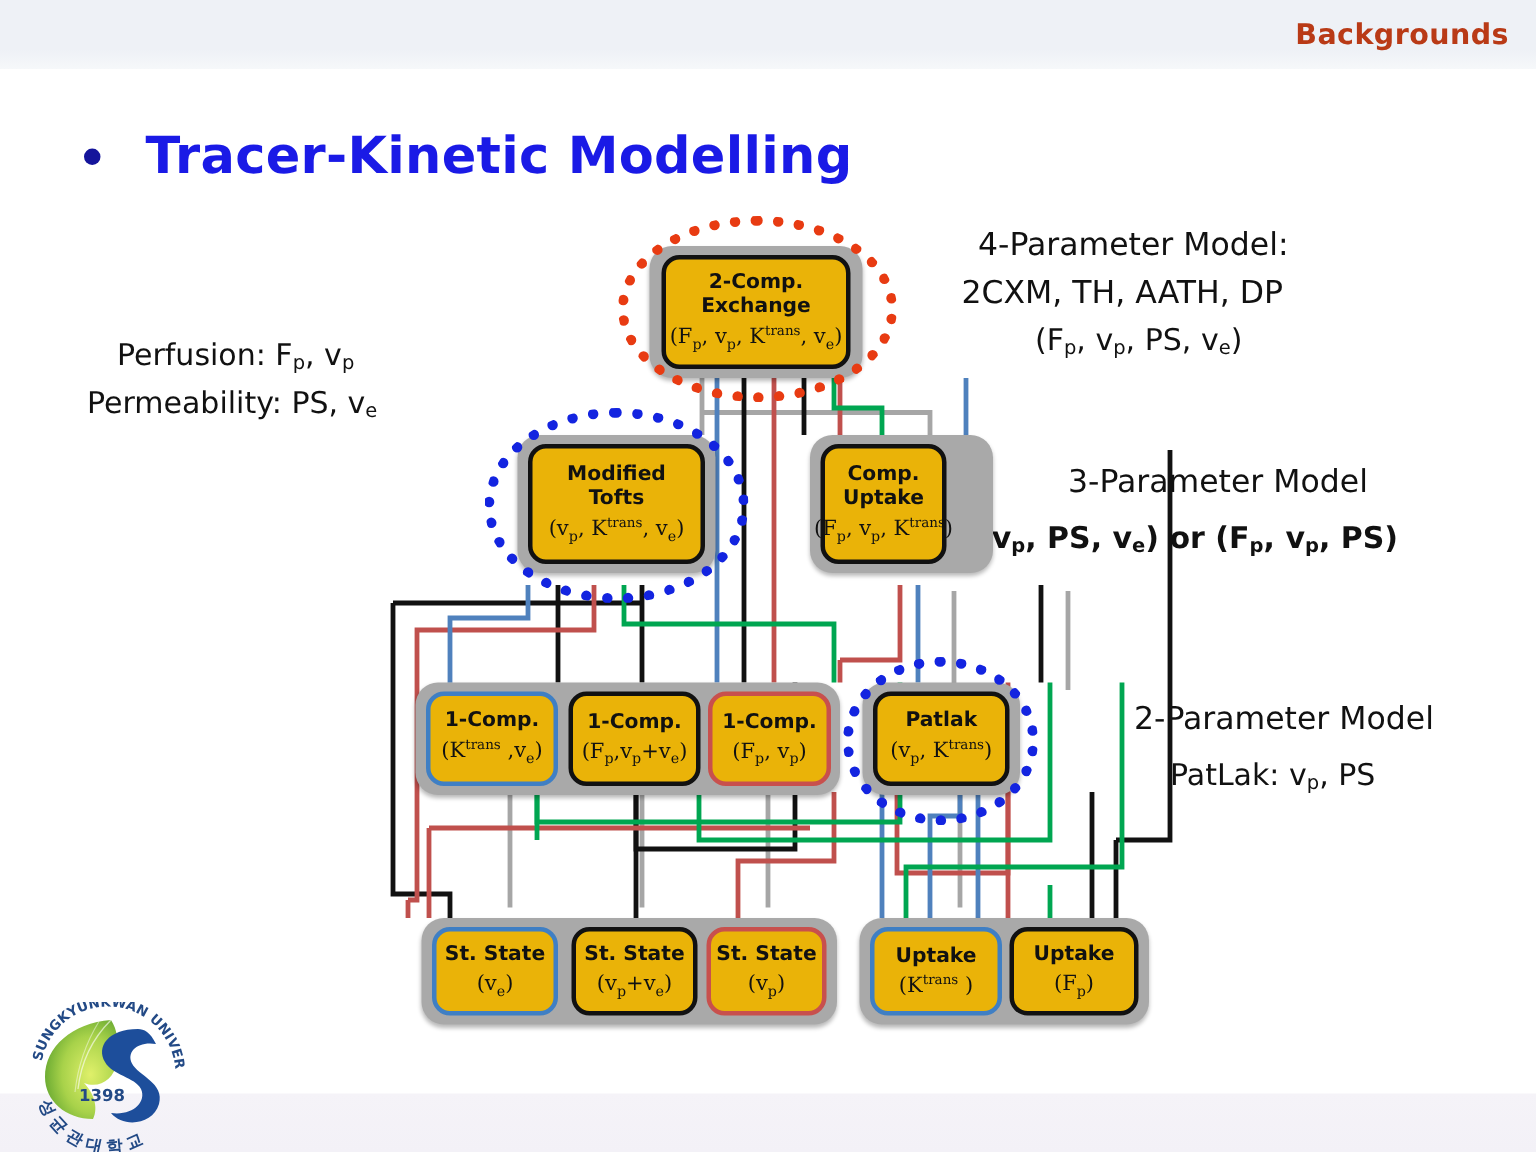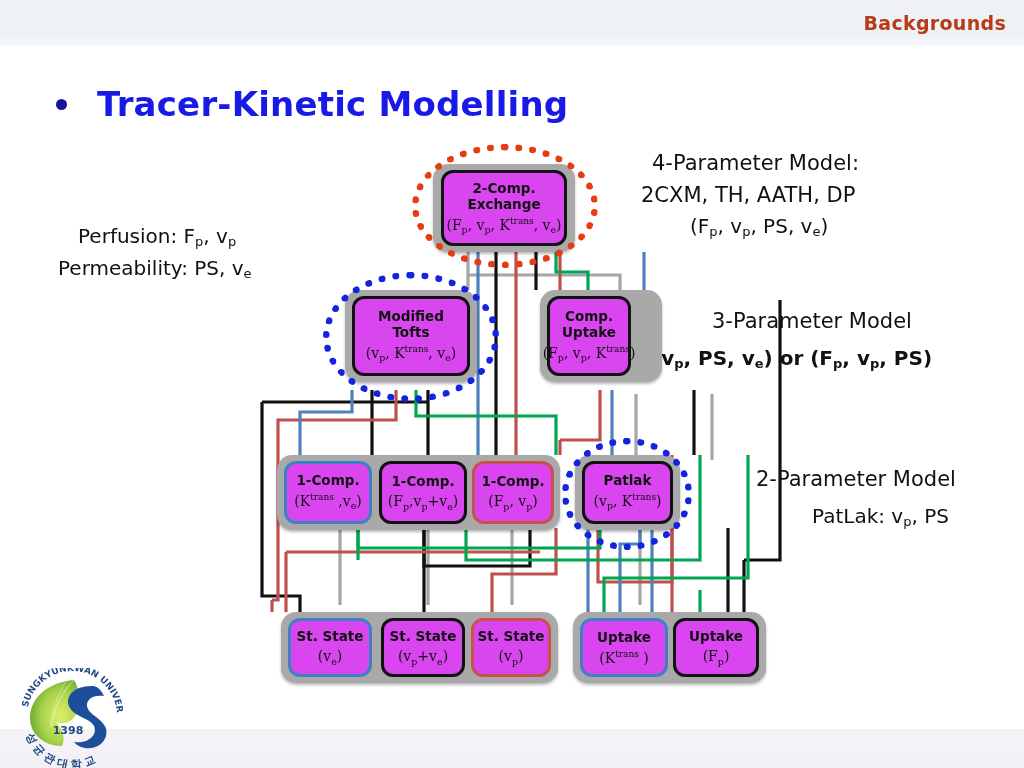--- a/index.html
+++ b/index.html
@@ -46,21 +46,21 @@
 
   
   #diagram{position:absolute;left:0;top:0;width:1024px;height:768px;}
   #wires{position:absolute;left:0;top:0;}
 
   .group{
     position:absolute;background:#a9a9a9;border-radius:15px;
     box-shadow:0 2px 3px rgba(0,0,0,.28);
   }
   .node{
-    position:absolute;background:#d946ef;border-radius:12px;border:3px solid #111;
+    position:absolute;background:#eab308;border-radius:12px;border:3px solid #111;
     display:flex;flex-direction:column;align-items:center;justify-content:center;
     box-sizing:border-box;
   }
   .node.blue{border-color:#3f7fc4;}
   .node.red{border-color:#c8504d;}
   .node.black{border-color:#111;}
   .n-title{
     font-family:"DejaVu Sans",sans-serif;
     font-weight:700;font-size:13.5px;color:#111;line-height:1.18;text-align:center;
   }
@@ -123,21 +123,21 @@
   <div class="note" style="left:690px;top:214px;">
     (F<span class="sub">p</span>, v<span class="sub">p</span>, PS, v<span class="sub">e</span>)
   </div>
 
   <div class="note note-lg" style="left:712px;top:308px;">3-Parameter Model</div>
   <div class="note" style="left:652px;top:346px;font-weight:bold;">
     (v<span class="sub">p</span>, PS, v<span class="sub">e</span>) or (F<span class="sub">p</span>, v<span class="sub">p</span>, PS)
   </div>
 
   <div class="note note-lg" style="left:756px;top:466px;">2-Parameter Model</div>
-  <div class="note" style="left:780px;top:504px;padding-left:32px;">
+  <div class="note" style="left:780px;top:504px;">
     PatLak: v<span class="sub">p</span>, PS
   </div>
 
   <div id="diagram">
 
     <svg id="wires" width="1024" height="768">
       <g fill="none" stroke-width="3.2" stroke-linecap="butt" stroke-linejoin="miter">
 
         <g stroke="#a6a6a6">
           <path d="M468,252 L468,275 L468,290"></path>

